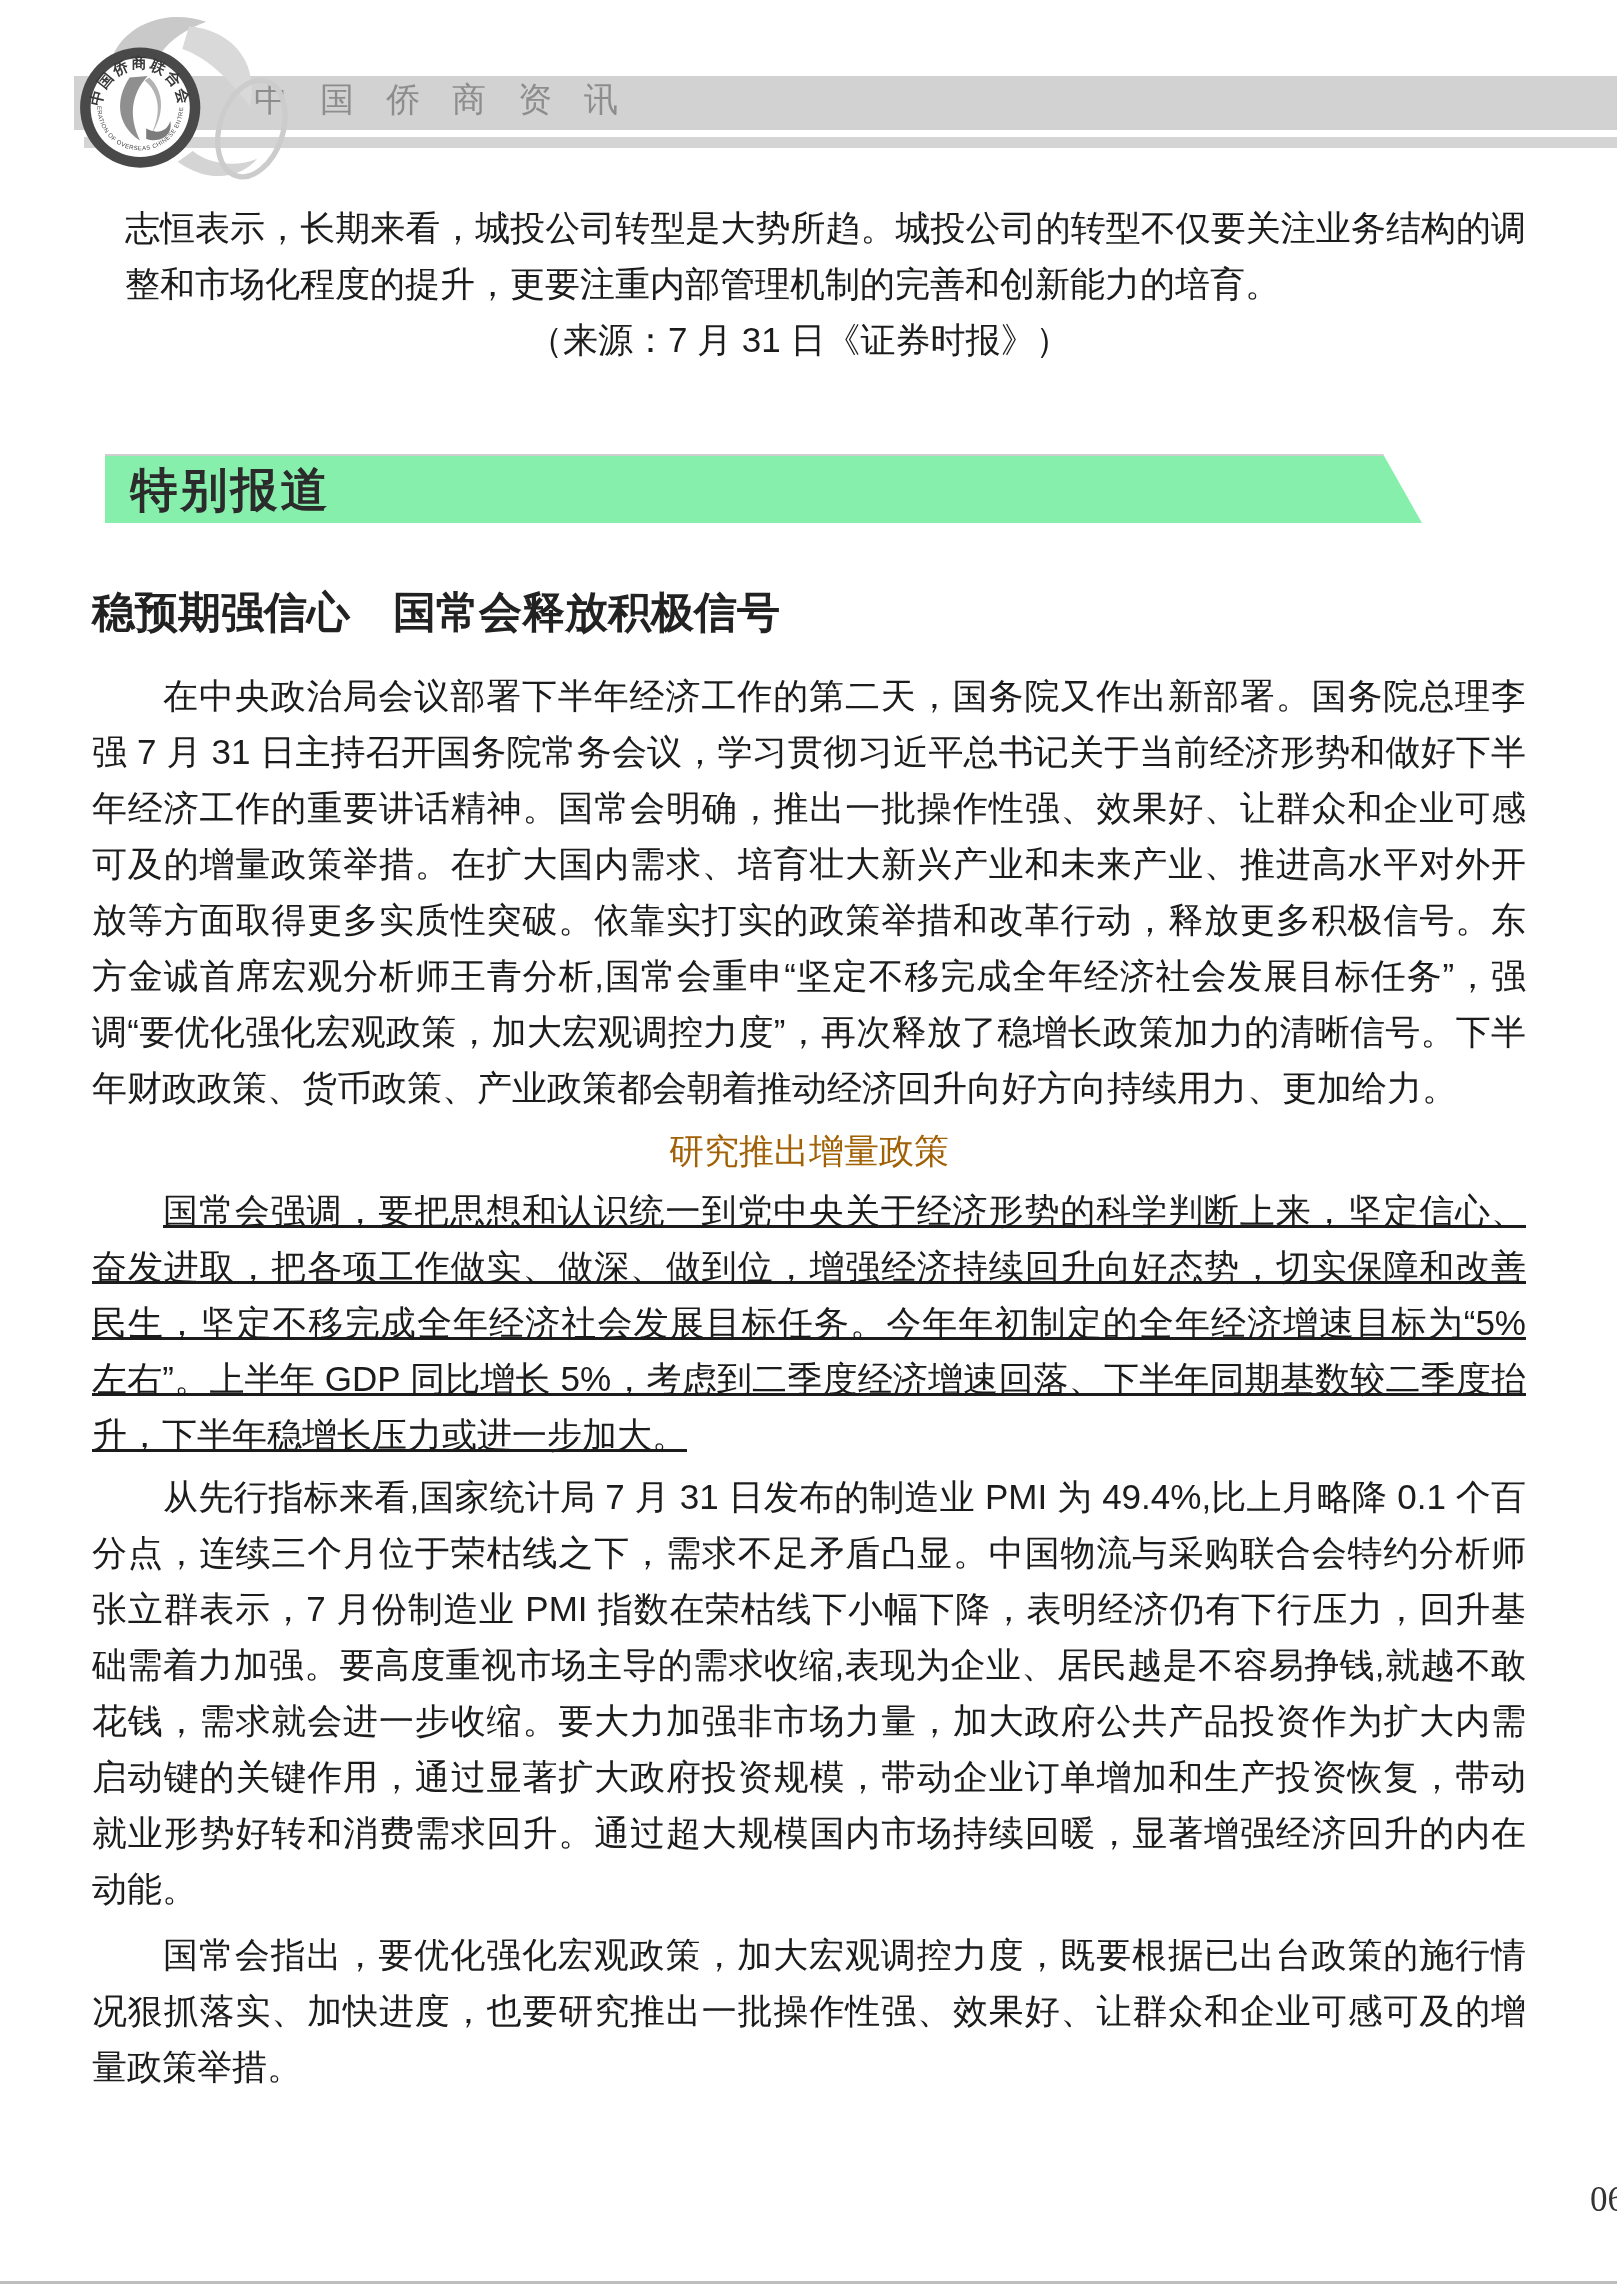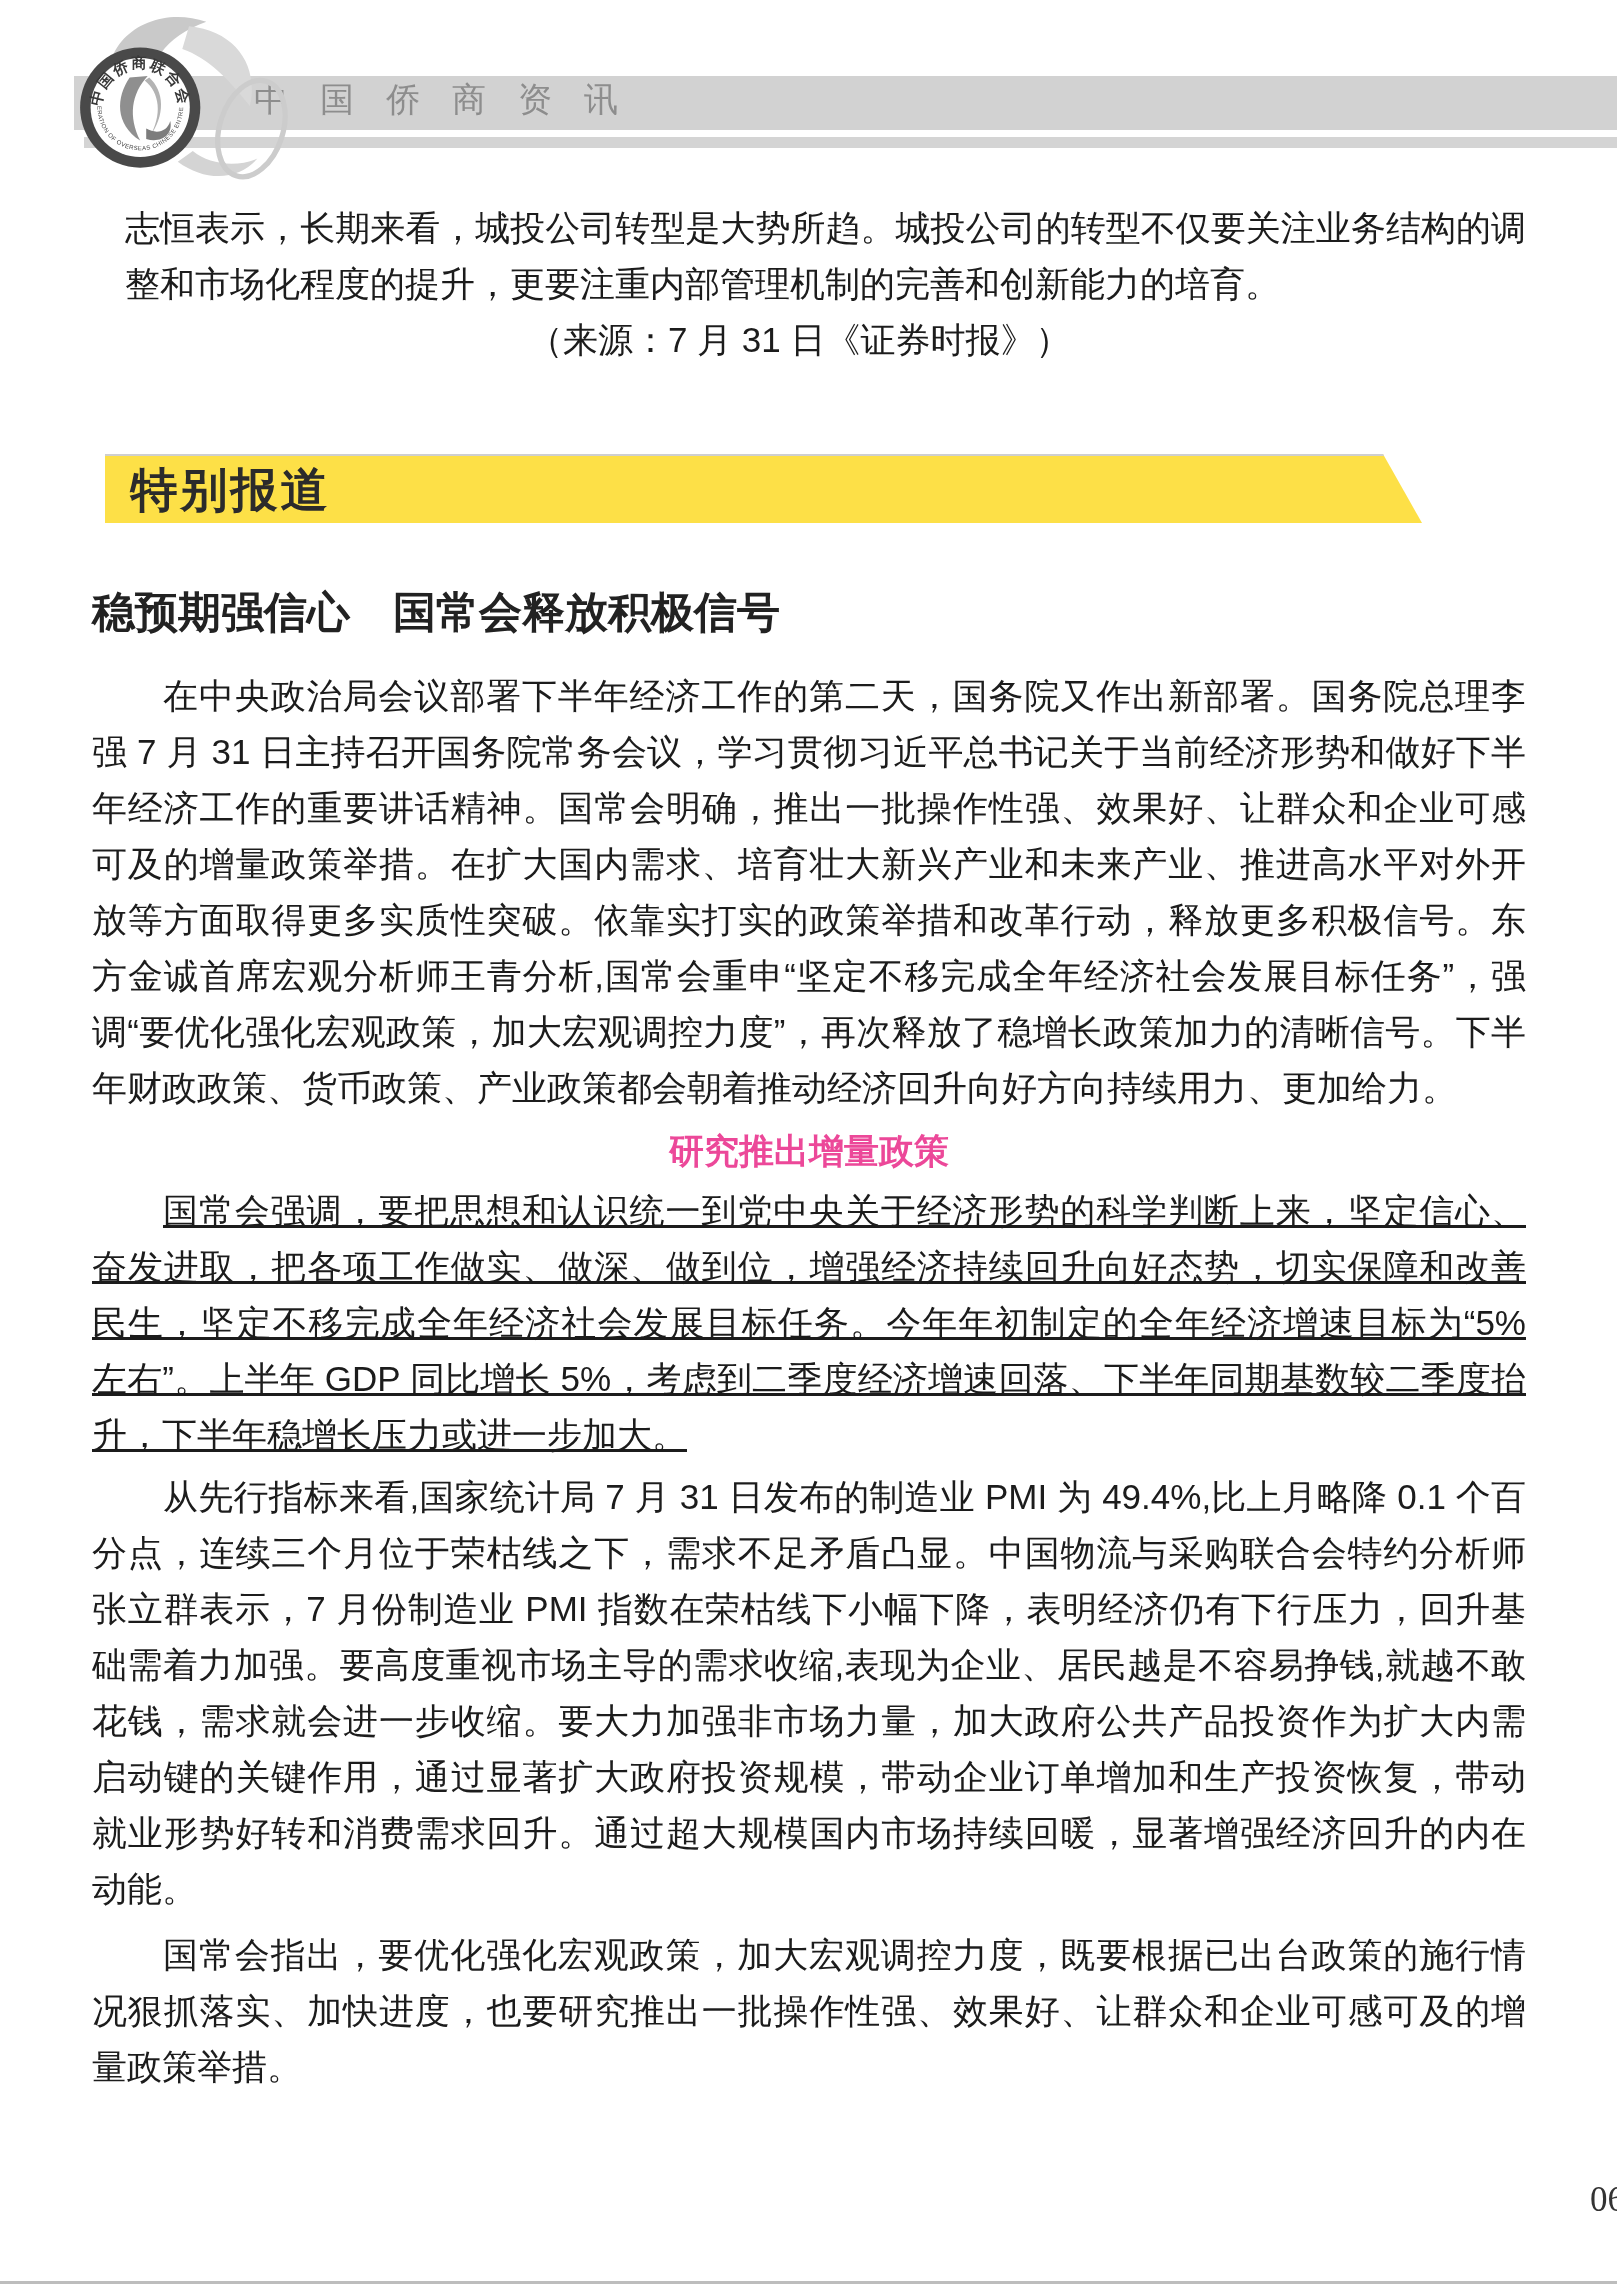--- a/index.html
+++ b/index.html
@@ -20,42 +20,42 @@
   .logo{left:35px;top:1.5px;width:263px;height:187px;}
 
   
   .textcol{left:92px;width:1434px;font-size:35px;line-height:56px;color:#1c1c1c;}
   .p0{top:200px;}
   .p0-body{text-align:justify;margin-left:33px;}
   .p0-source{text-align:center;padding-right:19.6px;}
 
   
   .section-banner{
-    left:105px;top:454px;width:1317px;height:69px;background:#fde047;
+    left:105px;top:454px;width:1317px;height:69px;background:#86efac;
     clip-path:polygon(0 0,calc(100% - 39px) 0,100% 100%,0 100%);
   }
   .section-banner::before{
     content:"";position:absolute;left:0;top:0;right:0;height:2.3px;background:#cfcfcf;
   }
   .section-title{
     position:absolute;left:25.6px;top:0;height:69px;line-height:72px;
     font-family:"Liberation Serif","DejaVu Serif",serif;
     font-weight:bold;font-size:47px;color:#2b2b2b;letter-spacing:3px;
   }
 
   
   .article-title{
     left:92px;top:581px;width:1434px;height:62px;line-height:62px;
     font-weight:bold;font-size:43px;color:#222;
   }
   .para{text-align:justify;text-indent:71px;}
   .para1{top:668px;}
   .subheading{
     left:92px;top:1123px;width:1434px;height:56px;line-height:56px;
-    text-align:center;font-weight:bold;font-size:35px;color:#ec4899;
+    text-align:center;font-weight:normal;font-size:35px;color:#a16207;
   }
   .para2{top:1183px;text-decoration:underline;}
   .para3{top:1469px;}
   .para4{top:1927px;}
 
   
   .page-number{
     left:8px;top:2180px;width:1617px;text-align:right;
     font-family:"Liberation Serif","DejaVu Serif",serif;
     font-size:35px;color:#333;

